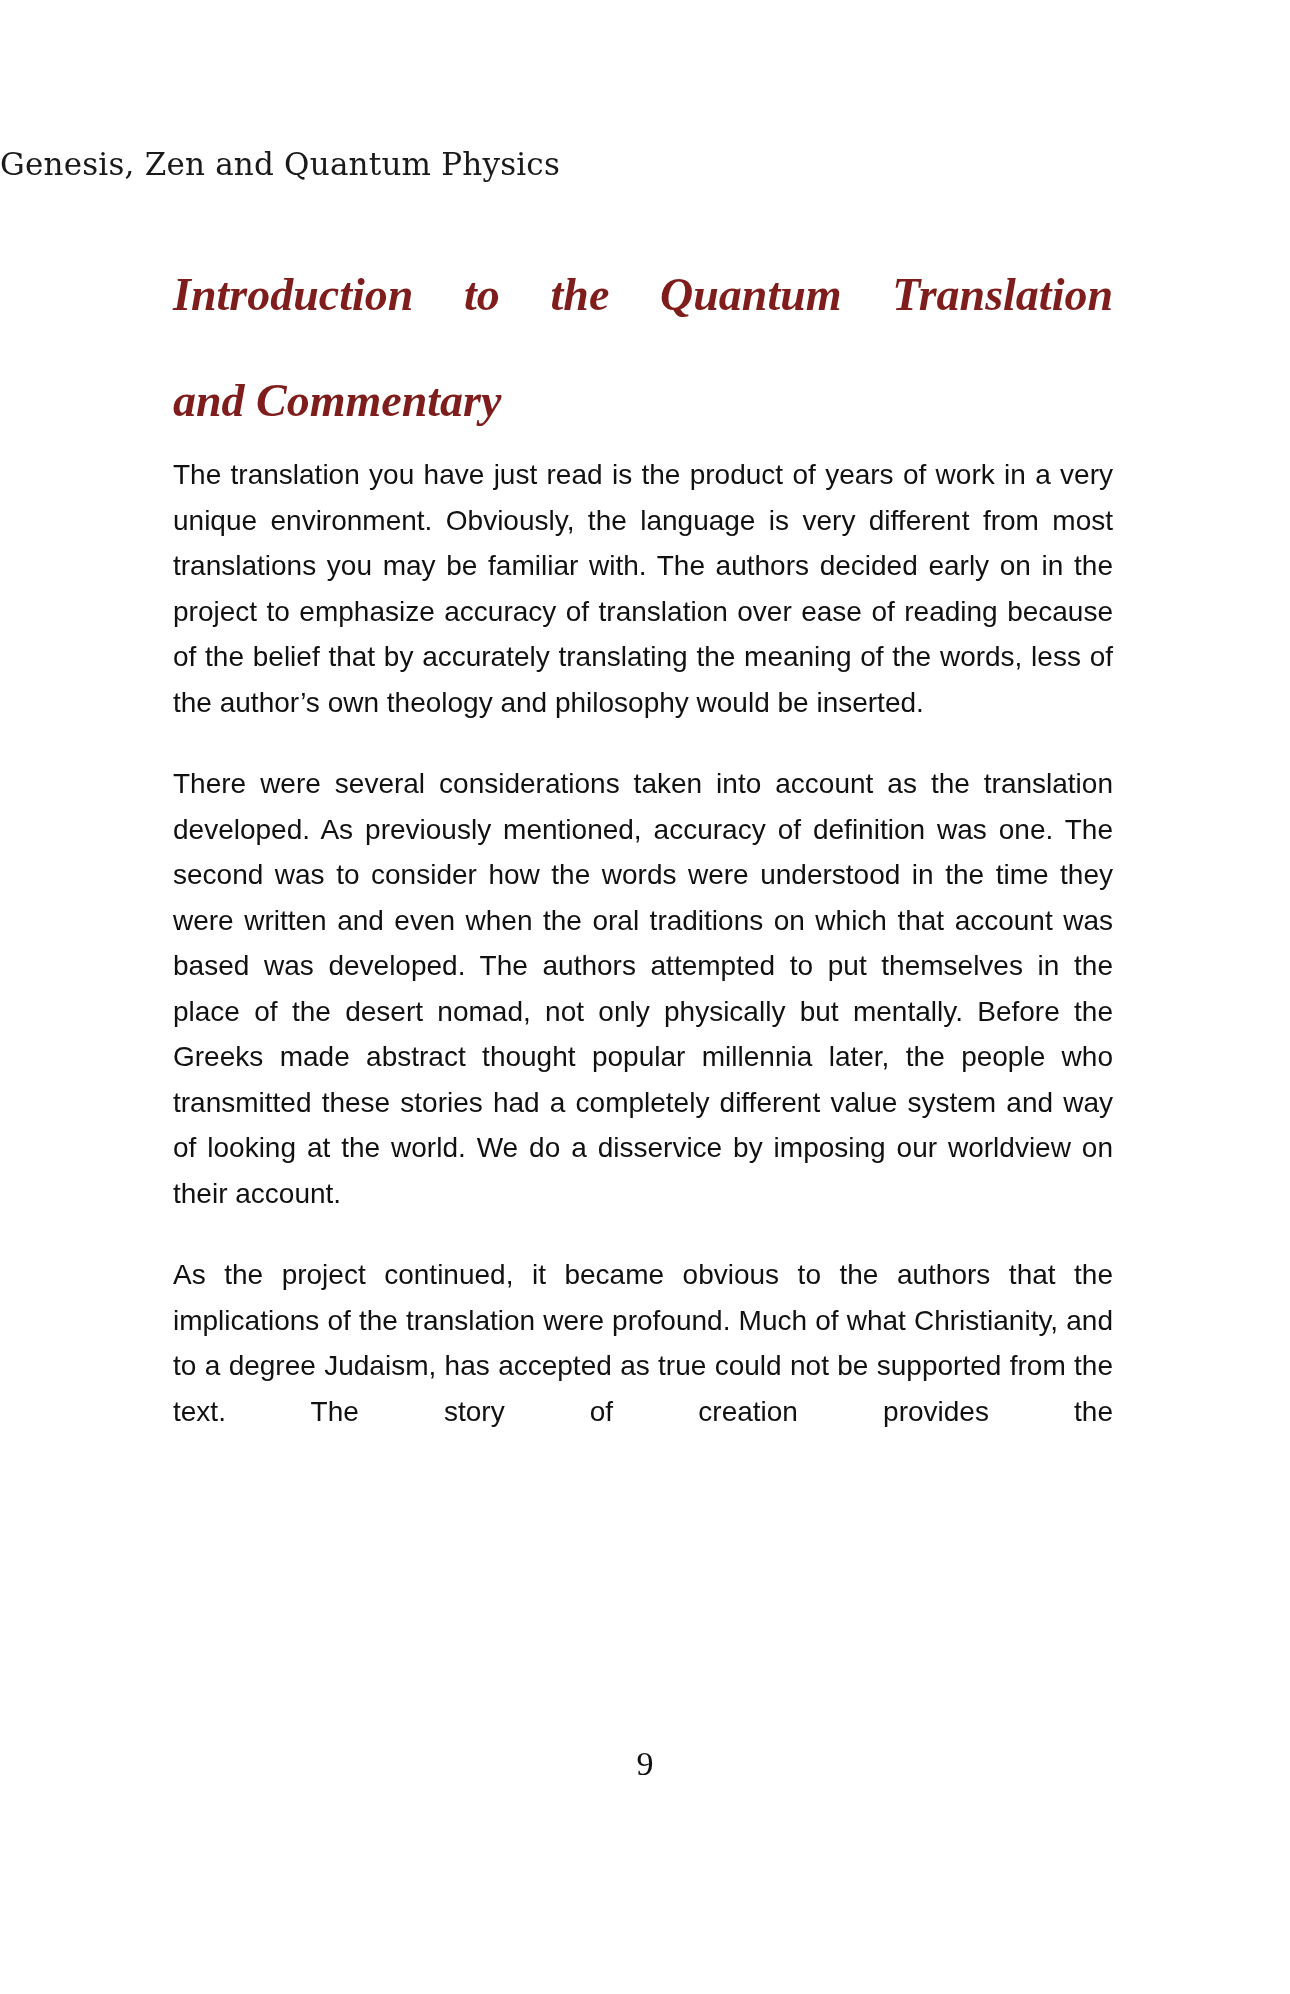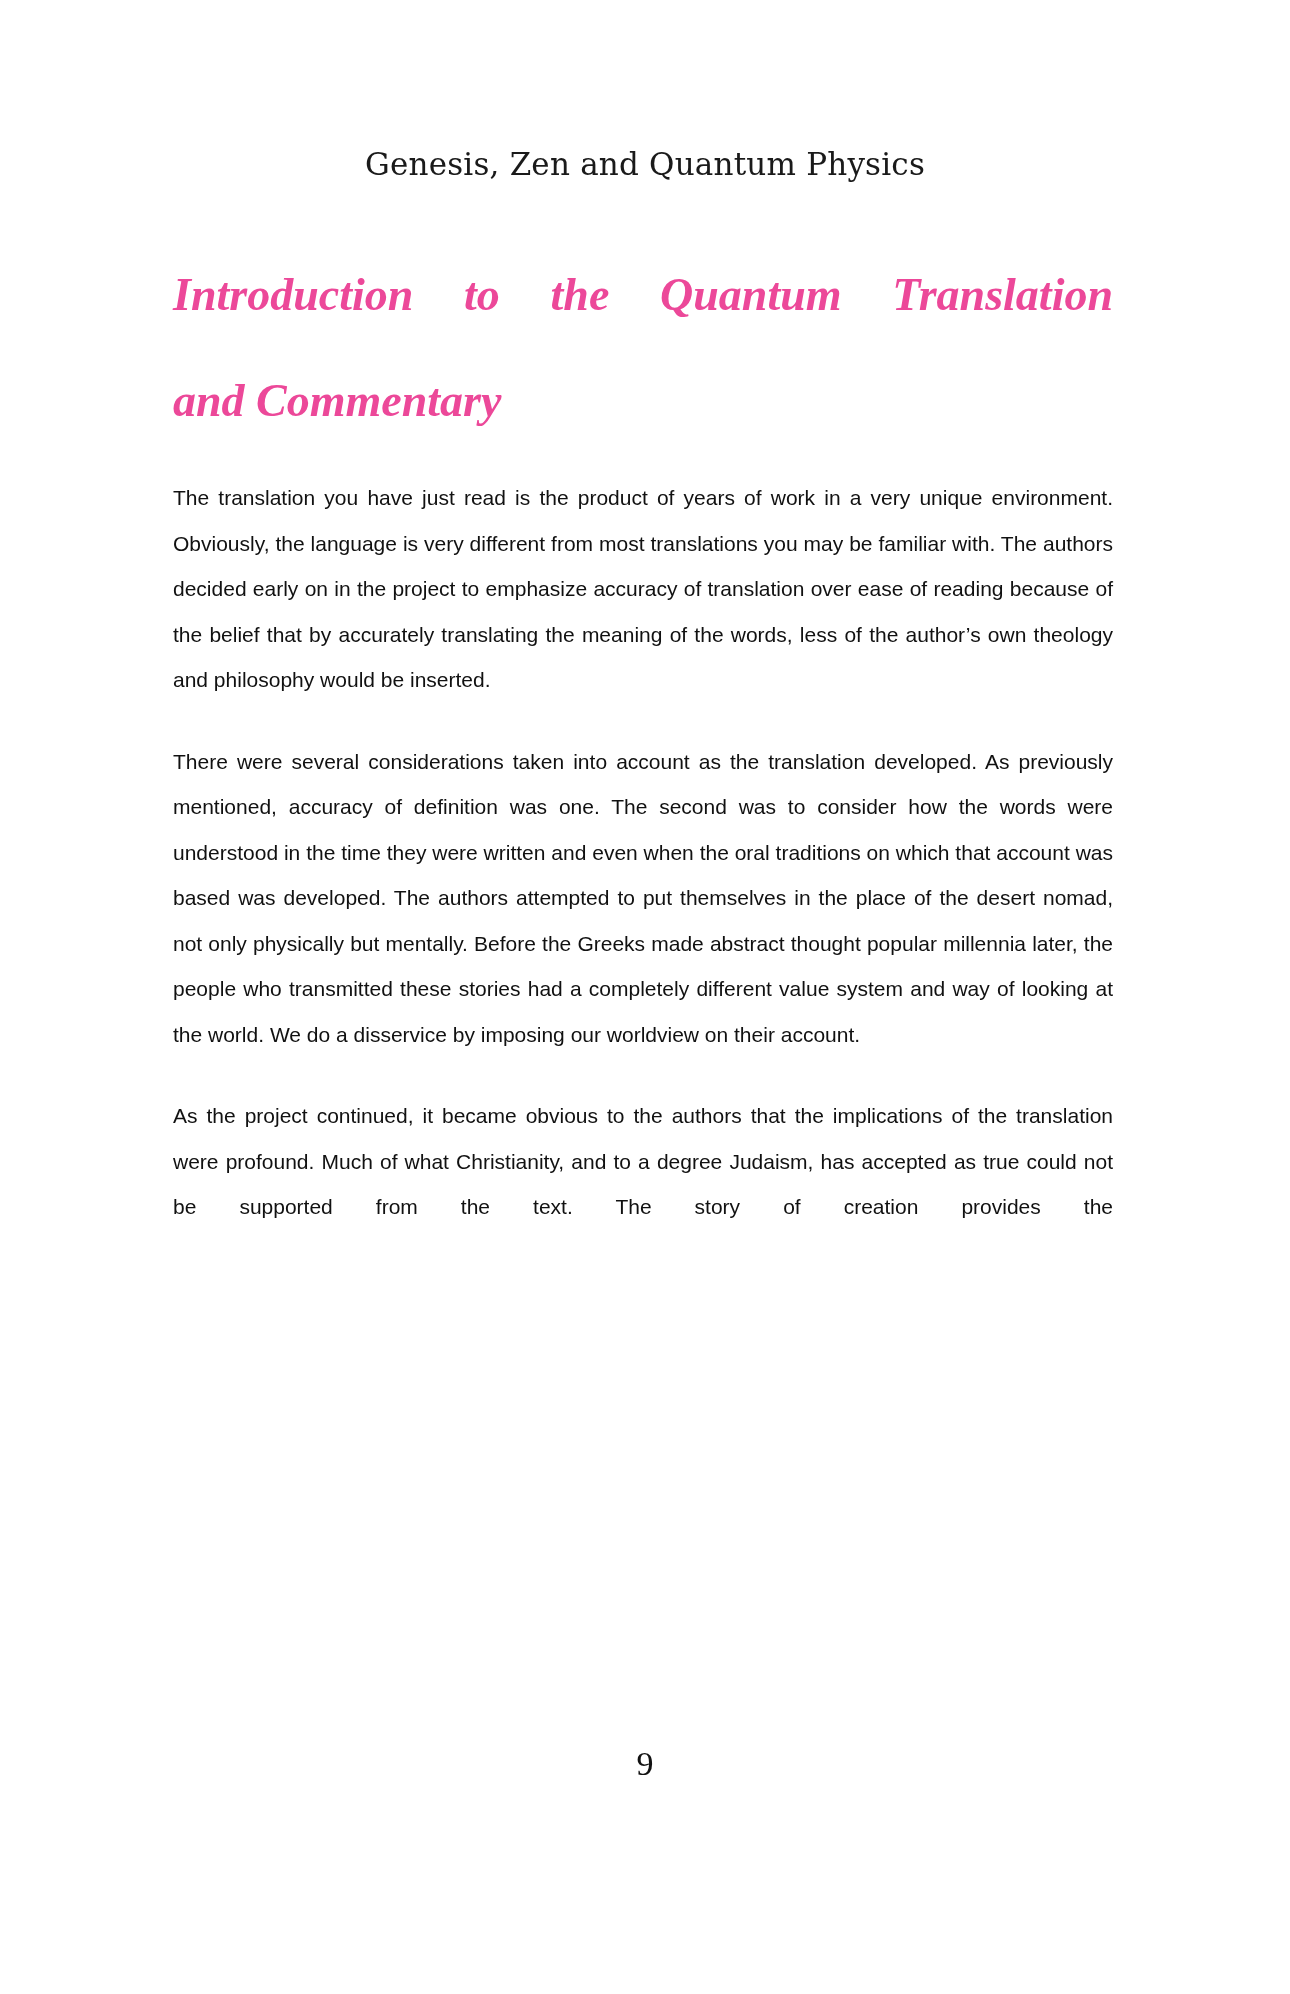--- a/index.html
+++ b/index.html
@@ -1,41 +1,39 @@
 <!DOCTYPE html>
 <html><head>
 <meta charset="utf-8">
 <style>
   html, body { margin: 0; padding: 0; background: #ffffff; }
   body { width: 1290px; height: 1994px; position: relative; overflow: hidden; color: #111111; }
   .page { position: absolute; left: 0; top: 0; width: 1290px; height: 1994px; background: #ffffff; }
   .running-header {
     position: absolute; left: 0; width: 1290px; top: 146px;
-    text-align: center;
     font-family: "DejaVu Serif", serif;
     font-size: 31px; font-weight: normal; letter-spacing: 0.2px;
     color: #1a1a1a;
   }
   .chapter-title {
     position: absolute; left: 173px; width: 940px; top: 262px;
     font-family: "Liberation Serif", serif;
     font-style: italic; font-weight: bold;
     font-size: 46px; line-height: 66px;
     text-align: justify; text-align-last: left;
-    color: #ec4899;
+    color: #7f1d1d;
     margin: 0;
   }
   .chapter-title .line1 { display: block; text-align: justify; text-align-last: justify; }
   .chapter-title .line2 { display: block; margin-top: 40px; }
   .body-text {
     position: absolute; left: 173px; width: 940px; top: 452px;
     font-family: "Liberation Sans", sans-serif;
-    font-size: 21px; line-height: 45.5px;
+    font-size: 28px; line-height: 45.5px;
     color: #111111;
-    margin-top: 23px;
   }
   .body-text p {
     margin: 0 0 36px 0;
     text-align: justify;
   }
   .page-number {
     position: absolute; left: 0; width: 1290px; top: 1745px;
     text-align: center;
     font-family: "Liberation Serif", serif;
     font-size: 34px; color: #111111;

